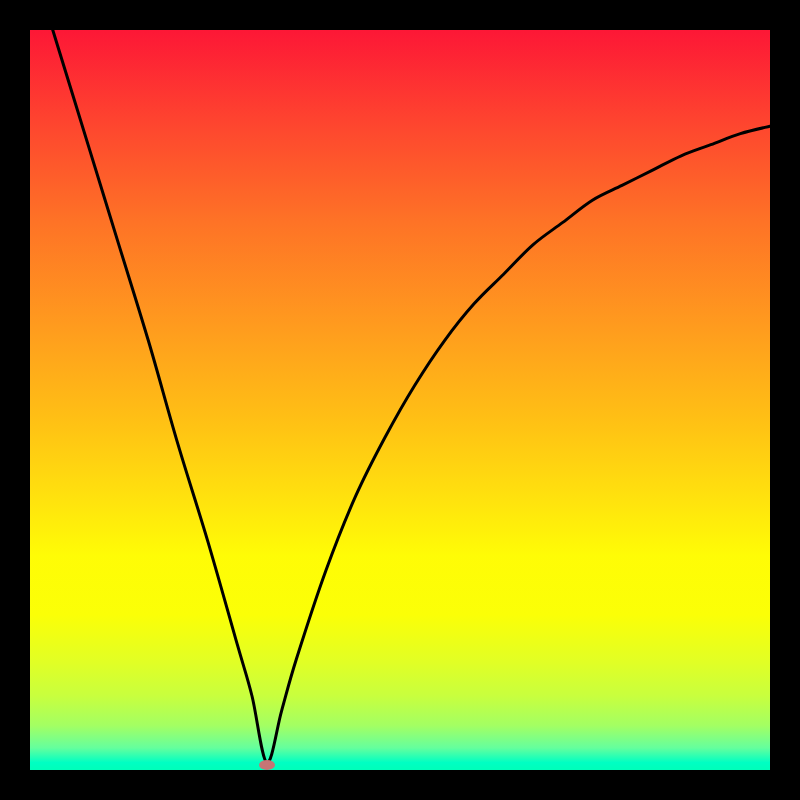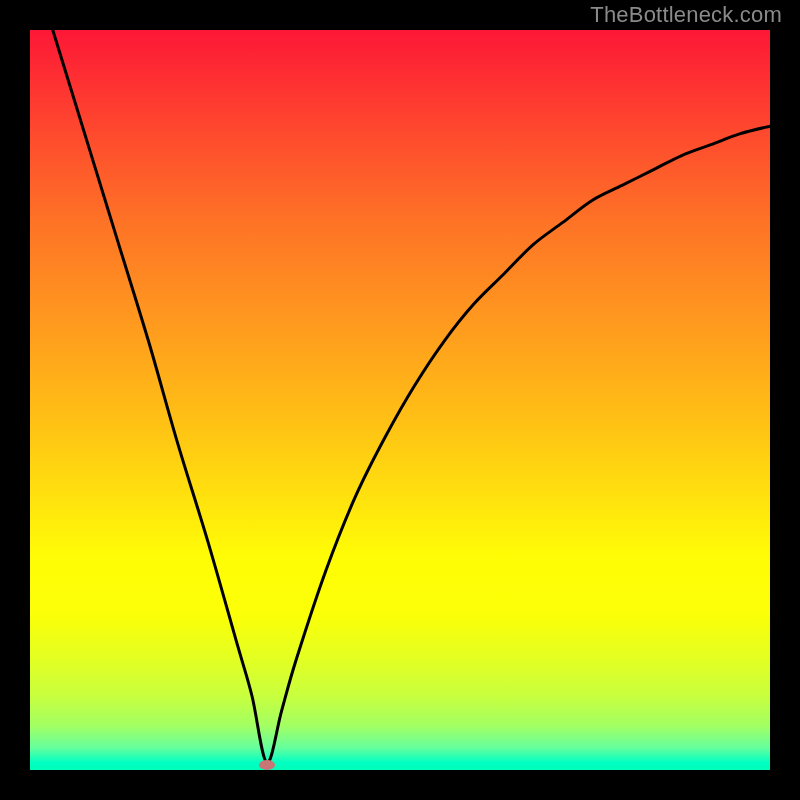--- a/index.html
+++ b/index.html
@@ -65,21 +65,20 @@
     border-radius: 50%;
     z-index: 3;
     transform: translate(-50%, -50%);
   }
 </style>
 </head>
 <body>
 
 <div class="chart-container">
 
-  <div class="watermark">TheBottleneck.com</div>
 
   <div class="plot-area">
 
     <svg class="curve" viewBox="0 0 740 740" preserveAspectRatio="none">
       <path fill="none" stroke="#000000" stroke-width="3" stroke-linejoin="round" stroke-linecap="round" d="M 0.0 -74.0 C 4.9 -58.0, 19.7 -9.9, 29.6 22.2 C 39.5 54.3, 49.3 86.3, 59.2 118.4 C 69.1 150.5, 78.9 182.5, 88.8 214.6 C 98.7 246.7, 108.5 277.5, 118.4 310.8 C 128.3 344.1, 138.1 381.1, 148.0 414.4 C 157.9 447.7, 167.7 477.3, 177.6 510.6 C 187.5 543.9, 199.8 588.3, 207.2 614.2 C 214.6 640.1, 217.1 646.3, 222.0 666.0 C 226.9 685.7, 231.9 730.1, 236.8 732.6 C 241.7 735.1, 246.7 698.1, 251.6 680.8 C 256.5 663.5, 259.0 652.4, 266.4 629.0 C 273.8 605.6, 286.1 567.3, 296.0 540.2 C 305.9 513.1, 315.7 488.4, 325.6 466.2 C 335.5 444.0, 345.3 425.5, 355.2 407.0 C 365.1 388.5, 374.9 371.2, 384.8 355.2 C 394.7 339.2, 404.5 324.4, 414.4 310.8 C 424.3 297.2, 434.1 284.9, 444.0 273.8 C 453.9 262.7, 463.7 254.1, 473.6 244.2 C 483.5 234.3, 493.3 223.2, 503.2 214.6 C 513.1 206.0, 522.9 199.8, 532.8 192.4 C 542.7 185.0, 552.5 176.4, 562.4 170.2 C 572.3 164.0, 582.1 160.3, 592.0 155.4 C 601.9 150.5, 611.7 145.5, 621.6 140.6 C 631.5 135.7, 641.3 130.1, 651.2 125.8 C 661.1 121.5, 670.9 118.4, 680.8 114.7 C 690.7 111.0, 700.5 106.7, 710.4 103.6 C 720.3 100.5, 735.1 97.4, 740.0 96.2"></path>
     </svg>
 
     <div class="marker" style="left:236.8px; top:734.8px;"></div>
 
   </div>

